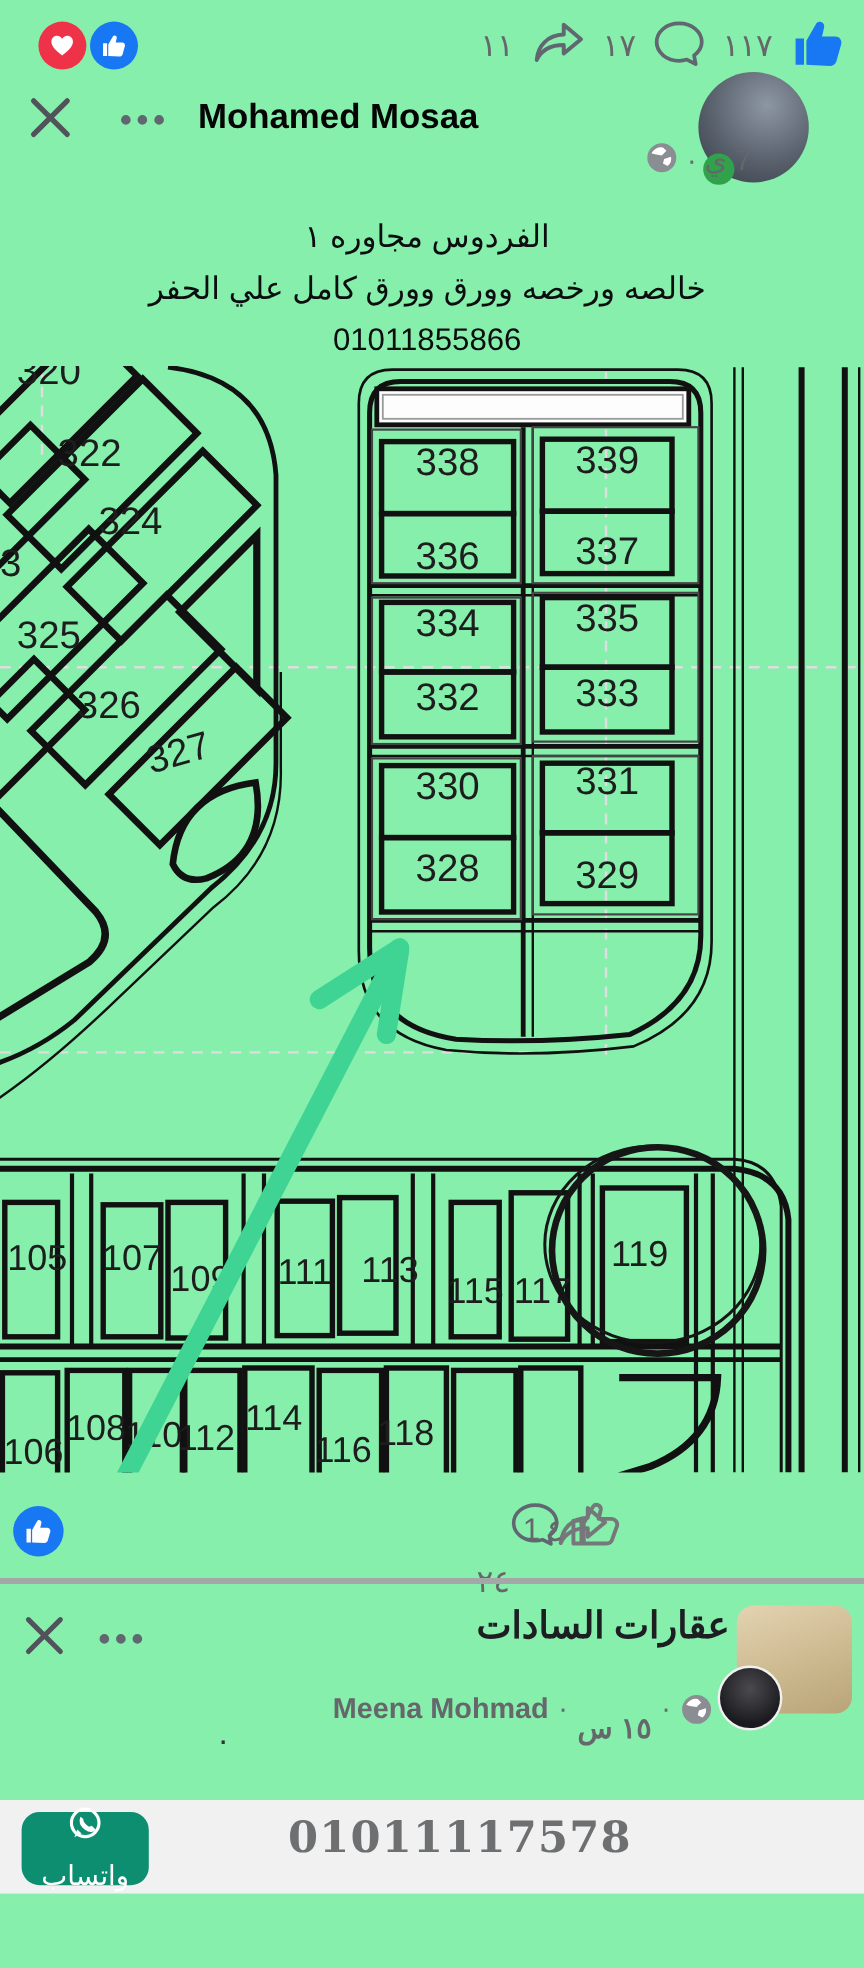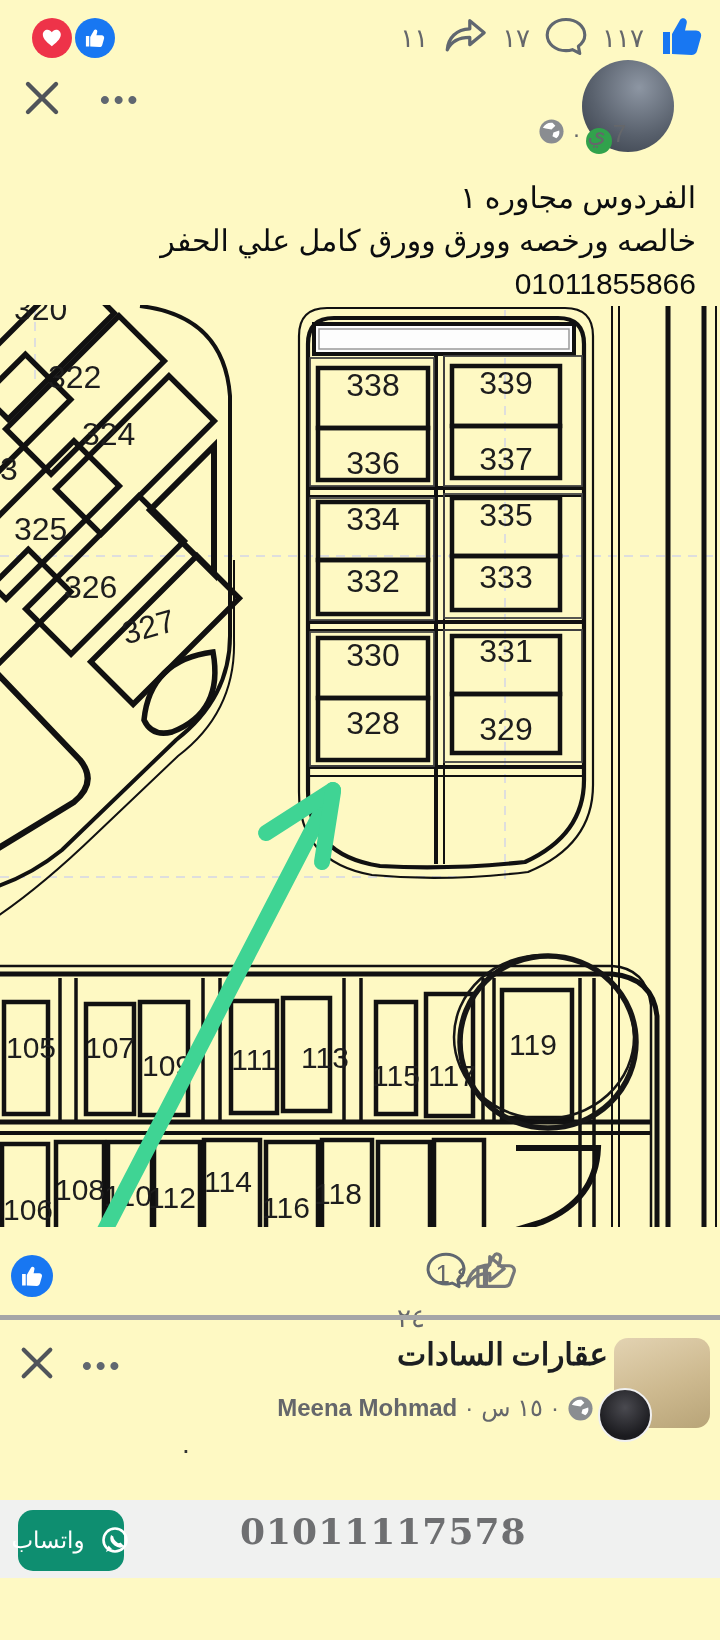--- a/index.html
+++ b/index.html
@@ -1,41 +1,41 @@
 <!DOCTYPE html>
 <html><head>
 <meta charset="utf-8">
 <style>
   html,body{margin:0;padding:0;background:#fff;}
-  #screen{position:relative;width:720px;height:1640px;background:#fef9c3;overflow:hidden;
+  #screen{position:relative;width:720px;height:1640px;background:#86efac;overflow:hidden;
           font-family:"Liberation Sans",sans-serif;color:#050505;}
   .abs{position:absolute;}
   .cnt{color:#65676b;font-size:26px;}
   .gicon{color:#606770;}
   
   .rx-circle{width:40px;height:40px;border-radius:50%;display:flex;align-items:center;justify-content:center;}
   
   .author{font-size:29px;font-weight:700;color:#050505;}
   .avatar1{width:92px;height:92px;border-radius:50%;
            background:radial-gradient(circle at 62% 30%,#8d96a3,#59616d 55%,#343b46 100%);}
   .online-dot{width:26px;height:26px;border-radius:50%;background:#31a24c;}
   .ts{color:#65676b;font-size:24px;direction:rtl;}
-  .post-text{direction:rtl;text-align:right;font-size:30px;line-height:43px;color:#0b0d0f;}
+  .post-text{direction:rtl;text-align:center;font-size:26px;line-height:43px;color:#0b0d0f;}
   .digits{font-family:"Liberation Sans",sans-serif;}
   
   .divider{background:#a5a6a7;}
   .p2-title{font-size:31px;font-weight:700;color:#1c1e21;direction:rtl;font-family:"Liberation Serif",serif;margin-left:16px;}
   .p2-byline{display:flex;align-items:center;gap:8px;color:#65676b;font-size:24px;font-weight:700;}
   .p2-byline .sep{font-weight:400;}
   .avatar2{width:96px;height:90px;border-radius:14px;
            background:linear-gradient(160deg,#e3d3b2 0%,#cdb98f 55%,#b8a478 100%);}
   .avatar2-overlay{position:absolute;left:-16px;bottom:-14px;width:50px;height:50px;border-radius:50%;
            border:2px solid #f0f0f0;background:radial-gradient(circle at 50% 35%,#4a4a50,#1b1b1f 70%);}
   .band{background:#f0f1f0;}
-  .wa-btn{display:flex;flex-direction:row;align-items:center;justify-content:center;gap:14px;
+  .wa-btn{display:flex;flex-direction:column;align-items:center;justify-content:center;gap:14px;
           direction:rtl;background:#0e8e70;border-radius:15px;border:none;cursor:pointer;}
   .wa-label{color:#fff;font-size:23px;}
   .phone-big{font-family:"DejaVu Serif",serif;font-weight:700;font-size:36px;color:#6e6f71;letter-spacing:1px;}
   .dots{color:#606770;font-size:28px;letter-spacing:4px;font-weight:700;}
   .body-dot{color:#333;font-size:28px;}
   svg text{font-family:"Liberation Sans",sans-serif;fill:#1d1d1d;}
 </style>
 </head>
 <body>
 
@@ -74,20 +74,21 @@
         </svg>
     </span>
   </div>
 
   <span class="abs" style="left:22px;top:78px;color:#50545a;">
     <svg width="40" height="40" viewBox="0 0 40 40">
         <path d="M6 6 L34 34 M34 6 L6 34" stroke="currentColor" stroke-width="4.4" stroke-linecap="round"></path>
       </svg>
   </span>
   <span class="abs dots" style="left:100px;top:84px;">•••</span>
+  <span class="abs author" style="left:165px;top:82px;">Mohamed Mosaa</span>
 
   <div class="abs avatar1" style="left:582px;top:60px;"></div>
   <div class="abs online-dot" style="left:586px;top:128px;"></div>
   <span class="abs" style="left:538px;top:118px;">
     <svg width="27" height="27" viewBox="0 0 28 28">
         <circle cx="14" cy="14" r="12.5" fill="#8a8d91"></circle>
         <path fill="#fff" d="M5 10 Q9 4 15 5 L18 8 L14 12 L8 11 Z M16 15 L22 13 Q23 18 19 21 L15 19 Z"></path>
       </svg>
   </span>
   <span class="abs ts digits" style="left:566px;top:120px;width:60px;">7 ي ·</span>
@@ -321,21 +322,21 @@
   <span class="abs dots" style="left:82px;top:1350px;">•••</span>
   <span class="abs p2-title" style="right:112px;top:1336px;">عقارات السادات</span>
 
   <div class="abs avatar2" style="left:614px;top:1338px;">
     <div class="avatar2-overlay"></div>
   </div>
 
   <div class="abs p2-byline" style="right:126px;top:1394px;">
     <span>Meena Mohmad</span>
     <span class="sep">·</span>
-    <span class="digits" style="direction:rtl;font-weight:400;">١٥ س</span>
+    <span class="digits" style="direction:rtl;font-weight:700;margin-top:32px;">١٥ س</span>
     <span class="sep">·</span>
     <span>
       <svg width="27" height="27" viewBox="0 0 28 28" style="display:block;">
           <circle cx="14" cy="14" r="12.5" fill="#8a8d91"></circle>
           <path fill="#fff" d="M5 10 Q9 4 15 5 L18 8 L14 12 L8 11 Z M16 15 L22 13 Q23 18 19 21 L15 19 Z"></path>
         </svg>
     </span>
   </div>
 
   <span class="abs body-dot" style="left:182px;top:1428px;">.</span>

